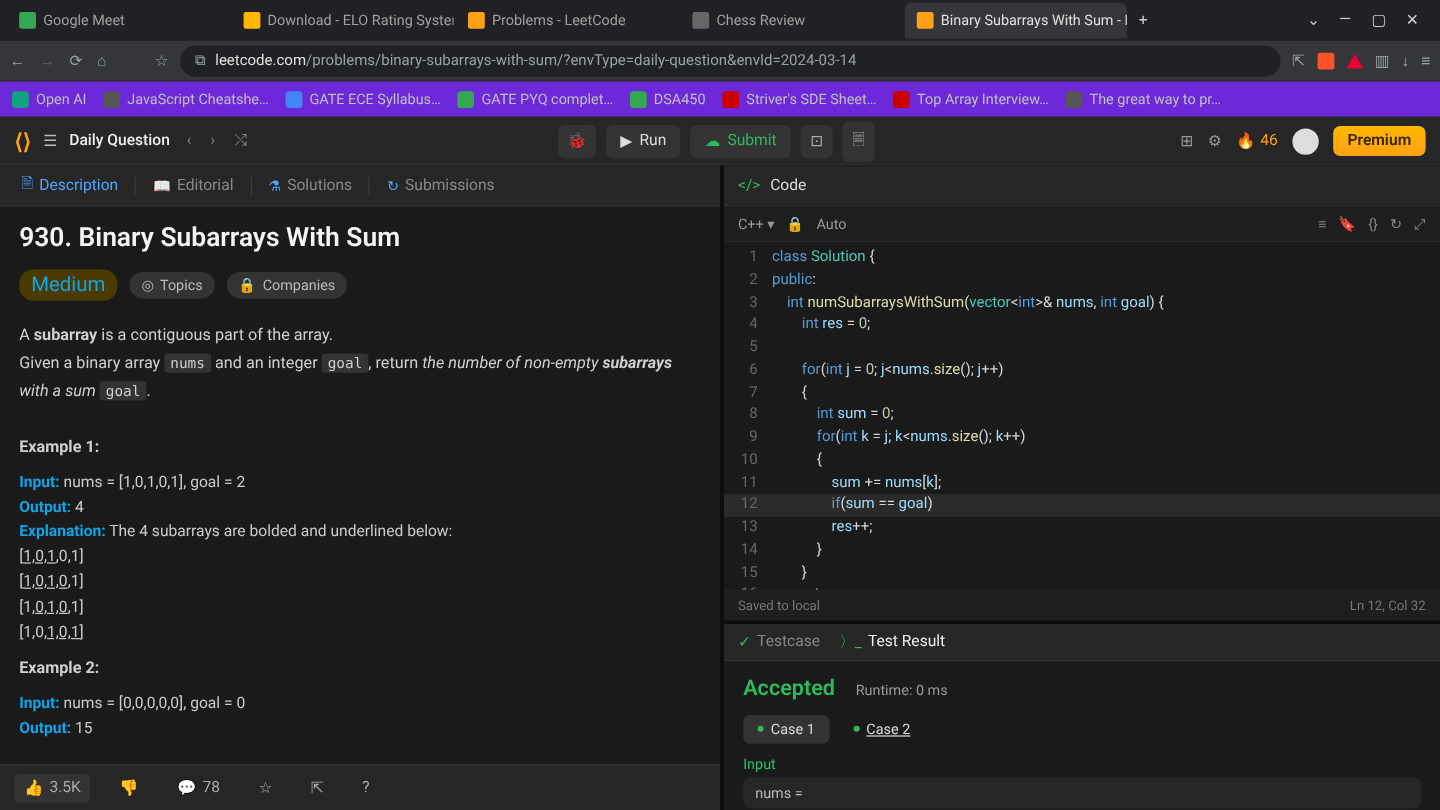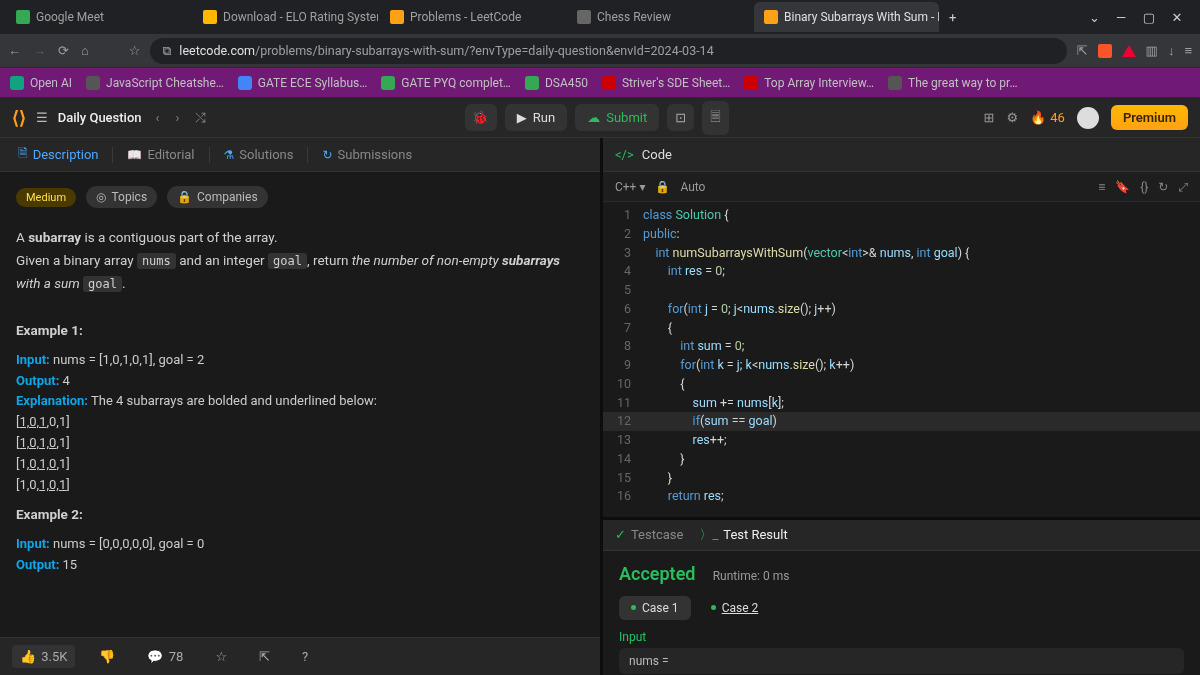--- a/index.html
+++ b/index.html
@@ -14,21 +14,21 @@
 .window-controls { margin-left: auto; display: flex; gap: 14px; padding: 0 10px; color: #ccc; }
 .win-ctrl { width: 14px; text-align: center; cursor: pointer; }
 .addr-bar { display: flex; align-items: center; height: 34px; padding: 0 8px; gap: 10px; background: #35363a; border-bottom: 1px solid #2a2a2a; }
 .nav-icons { display: flex; gap: 12px; color: #9aa0a6; align-items: center; }
 .url-field { flex: 1; display: flex; align-items: center; gap: 8px; background: #202124; border-radius: 14px; padding: 4px 12px; color: #9aa0a6; font-size: 12.5px; height: 26px; }
 .url-field .domain { color: #e0e0e0; }
 .addr-right { display: flex; gap: 10px; color: #9aa0a6; align-items: center; }
 .brave-icon { width: 14px; height: 14px; background: #fb542b; border-radius: 2px; }
 .triangle-icon { width: 0; height: 0; border-left: 7px solid transparent; border-right: 7px solid transparent; border-bottom: 12px solid #e03; }
 
-.bookmarks { display: flex; align-items: center; height: 30px; padding: 0 10px; gap: 14px; background: #701a75; border-bottom: 1px solid #2a2a2a; color: #c0c0c0; font-size: 12px; }
+.bookmarks { display: flex; align-items: center; height: 30px; padding: 0 10px; gap: 14px; background: #6d28d9; border-bottom: 1px solid #2a2a2a; color: #c0c0c0; font-size: 12px; }
 .bookmark { display: flex; align-items: center; gap: 6px; cursor: pointer; white-space: nowrap; }
 .bm-ico { width: 14px; height: 14px; border-radius: 3px; }
 
 
 .lc-bar { display: flex; align-items: center; height: 40px; padding: 0 12px; gap: 10px; background: #262626; border-bottom: 1px solid #333; }
 .lc-logo { color: #ffa116; font-size: 18px; font-weight: bold; }
 .lc-plist { display: flex; align-items: center; gap: 10px; color: #bbb; }
 .lc-plist-label { font-weight: 500; color: #eee; }
 .lc-nav-icons { display: flex; gap: 8px; color: #888; }
 .lc-nav-icons span { cursor: pointer; padding: 2px 4px; }
@@ -54,21 +54,21 @@
 .tab.desc { color: #4da8ff; }
 .tab .tabicon { font-size: 12px; }
 .divider-v { width: 1px; height: 16px; background: #3a3a3a; }
 
 
 .problem-content { padding: 14px 16px; overflow-y: auto; flex: 1; }
 .problem-content::-webkit-scrollbar { width: 8px; }
 .problem-content::-webkit-scrollbar-thumb { background: #444; border-radius: 4px; }
 .ptitle { font-size: 22px; font-weight: 600; color: #f5f5f5; margin-bottom: 14px; }
 .meta-row { display: flex; gap: 10px; align-items: center; margin-bottom: 18px; }
-.diff-badge { background: #4b3a00; color: #fde047; padding: 3px 10px; border-radius: 12px; font-size: 11px; }
+.diff-badge { background: #4b3a00; color: #0ea5e9; padding: 3px 10px; border-radius: 12px; font-size: 17px; }
 .meta-chip { display: flex; gap: 5px; align-items: center; background: #333; padding: 4px 10px; border-radius: 12px; color: #bbb; font-size: 12px; cursor: pointer; }
 .pbody { color: #d0d0d0; font-size: 13.5px; line-height: 1.7; }
 .pbody code { background: #333; padding: 1px 5px; border-radius: 3px; font-family: Consolas, monospace; font-size: 12px; }
 .pbody em { font-style: italic; }
 .pbody strong { font-weight: 700; }
 .example-block { font-family: Consolas, monospace; font-size: 13px; line-height: 1.6; margin: 8px 0; color: #ccc; }
 .example-block .lbl { color: #0ea5e9; font-weight: bold; }
 .example-block .u { text-decoration: underline; }
 
 
@@ -259,20 +259,21 @@
           <span>Solutions</span>
         </div>
       <div class="divider-v"></div>
       <div class="tab">
           <span class="tabicon" style="color:#4da8ff">↻</span>
           <span>Submissions</span>
         </div>
     </div>
 
     <div class="problem-content">
+      <div class="ptitle">930. Binary Subarrays With Sum</div>
       <div class="meta-row">
         <span class="diff-badge">Medium</span>
         <span class="meta-chip">
             <span>◎</span>
             <span>Topics</span>
           </span>
         <span class="meta-chip">
             <span>🔒</span>
             <span>Companies</span>
           </span>
@@ -402,20 +403,24 @@
         <div class="code-line">
             <span class="gutter">15</span>
             <span class="code-text">        }</span>
           </div>
         <div class="code-line">
             <span class="gutter">16</span>
             <span class="code-text">        <span class="kw">return</span> <span class="var">res</span>;</span>
           </div>
 
       </div>
+      <div class="code-status">
+        <span>Saved to local</span>
+        <span>Ln 12, Col 32</span>
+      </div>
     </div>
 
     <div class="result-panel">
       <div class="result-tabs">
         <div class="result-tab">
             <span style="color:#2cbb5d">✓</span>
             <span>Testcase</span>
           </div>
         <div class="result-tab active">
             <span>〉_</span>

